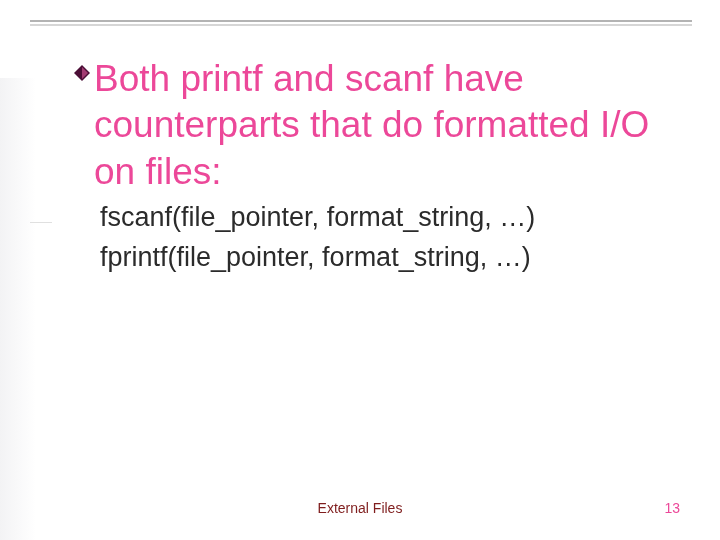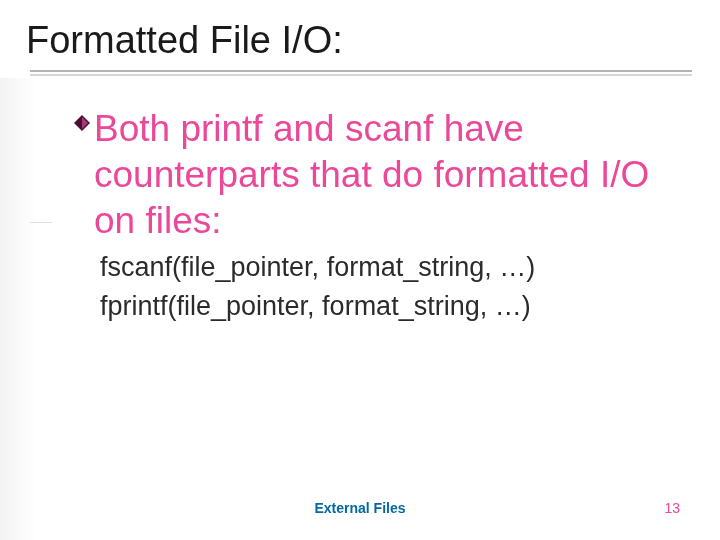--- a/index.html
+++ b/index.html
@@ -78,22 +78,21 @@
     margin-top: 6px;
   }
   .footer {
     position: absolute;
     bottom: 24px;
     left: 0;
     width: 100%;
     display: flex;
     justify-content: center;
     font-size: 14px;
-    color: #0369a1;
-    font-weight: bold;
+    color: #7f1d1d;
   }
   .page-num {
     position: absolute;
     bottom: 24px;
     right: 40px;
     font-size: 14px;
     color: #ec4899;
   }
   .fade-left {
     position: absolute;
@@ -112,21 +111,20 @@
     height: 1px;
     background: #e0e0e0;
   }
 </style>
 </head>
 <body>
 
 <div class="slide">
   <div class="fade-left"></div>
 
-  <h1 class="title">Formatted File I/O:</h1>
 
   <div class="rule">
     <div class="line-top"></div>
     <div class="line-bottom"></div>
   </div>
 
   <div class="content">
     <div class="bullet-row">
       <span class="diamond">
         <svg width="16" height="16" viewBox="0 0 16 16">

